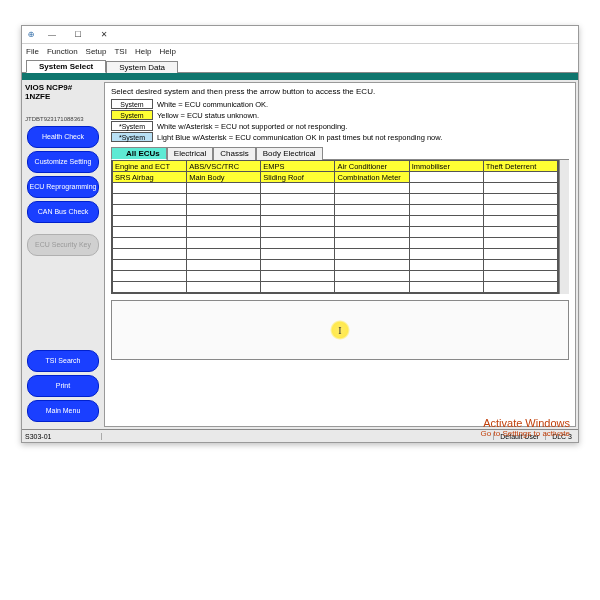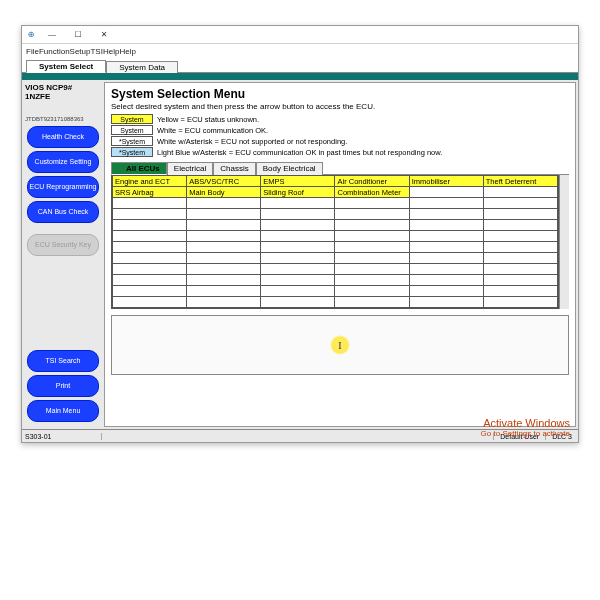--- a/index.html
+++ b/index.html
@@ -6,21 +6,21 @@
 body { background: #fff; width: 600px; height: 600px; overflow: hidden; position: relative; }
 
 .outer-frame { position: absolute; left: 21px; top: 25px; width: 558px; height: 418px; background: #fff; border: 1px solid #999; box-shadow: 0 2px 6px rgba(0,0,0,.25); display: flex; flex-direction: column; }
 
 .titlebar { height: 18px; display: flex; align-items: center; border-bottom: 1px solid #d0d0d0; font-size: 8px; padding-left: 4px; background: #fff; }
 .titlebar .icon { width: 10px; height: 10px; margin-right: 3px; display:inline-flex;align-items:center;justify-content:center; color:#2060a0; font-size:8px;}
 .titlebar .ttl { flex: 1; color: #222; }
 .winbtns { display: flex; }
 .winbtn { width: 26px; height: 18px; display: flex; align-items: center; justify-content: center; font-size: 8px; color:#333; }
 
-.menubar { height: 14px; padding-left: 4px; font-size: 8px; color: #222; display:flex; align-items:center; gap:0; }
+.menubar { height: 14px; padding-left: 4px; font-size: 8px; color: #222; display:flex; align-items:center; gap:8px; }
 .menubar span { cursor:default; }
 
 .tabbar { height: 15px; display:flex; align-items:flex-end; padding-left:4px; border-bottom:1px solid #888; font-size:8px; }
 .tab { border:1px solid #888; border-bottom:none; padding:1px 12px; margin-right:0; background:#f4f4f4; position:relative; top:1px;}
 .tab.active { background:#fff; font-weight:bold; border-bottom:1px solid #fff;}
 
 .workspace { flex:1; display:flex; background:#e9e9e9; border-top:7px solid #0f766e; min-height:0;}
 
 .sidebar { width:82px; background:#e9e9e9; display:flex; flex-direction:column; align-items:center; padding:4px 3px; font-size:7px; }
 .veh-lbl { font-weight:bold; font-size:8px; align-self:flex-start; line-height:1.1; margin-bottom:14px;}
@@ -35,21 +35,21 @@
 
 .legend { display:flex; flex-direction:column; gap:1px; margin-bottom:4px;}
 .legrow { display:flex; align-items:center; gap:4px; font-size:7.5px;}
 .legbox { width:42px; height:10px; border:1px solid #555; display:flex;align-items:center;justify-content:center; font-size:7px;}
 .legbox.yellow { background:#ffff33;}
 .legbox.white { background:#fff;}
 .legbox.lblue { background:#b8e0f5;}
 
 .subtabs { display:flex; font-size:8px; margin-bottom:0; border-bottom:1px solid #888;}
 .subtab { border:1px solid #888; border-bottom:none; padding:1px 6px; background:#f0f0f0; margin-right:0; position:relative; top:1px;}
-.subtab.active { background:#15803d; font-weight:bold; border-bottom:1px solid #fff;padding-left:14px; }
+.subtab.active { background:#5eead4; font-weight:bold; border-bottom:1px solid #fff;padding-left:14px; }
 
 .grid { border:1px solid #555; border-top:none; flex:0 0 auto; }
 .grid table { width:100%; border-collapse:collapse; table-layout:fixed;}
 .grid td { border:1px solid #555; height:11px; font-size:7.5px; padding:0 2px; overflow:hidden; white-space:nowrap;}
 .grid td.ylw { background:#ffff33;}
 .grid .toprow td { background:#ffff33; font-weight:normal;}
 .scrollend { width:10px; background:#e8e8e8; border-left:1px solid #888;}
 
 .bottomlog { margin-top:6px; height:60px; border:1px solid #888; background:#fafafa; position:relative;}
 .cursor-dot { position:absolute; left:50%; top:50%; transform:translate(-50%,-50%); width:20px;height:20px;border-radius:50%; background:radial-gradient(circle,#ffeb66 0%,#ffe94d 55%, rgba(255,233,77,0) 72%);}
@@ -108,31 +108,30 @@
       <div class="bluebtn">CAN Bus Check</div>
       <div style="height:8px"></div>
       <div class="graybtn">ECU Security Key</div>
       <div class="spacer"></div>
       <div class="bluebtn">TSI Search</div>
       <div class="bluebtn">Print</div>
       <div class="bluebtn">Main Menu</div>
     </div>
 
     <div class="mainpane">
-      <div class="mp-title">System Selection Menu</div>
       <div class="mp-sub">Select desired system and then press the arrow button to access the ECU.</div>
 
       <div class="legend">
+        <div class="legrow">
+            <div class="legbox white">System</div>
+            <span>White = ECU communication OK.</span>
+          </div>
         <div class="legrow">
             <div class="legbox yellow">System</div>
             <span>Yellow = ECU status unknown.</span>
-          </div>
-        <div class="legrow">
-            <div class="legbox white">System</div>
-            <span>White = ECU communication OK.</span>
           </div>
         <div class="legrow">
             <div class="legbox white">*System</div>
             <span>White w/Asterisk = ECU not supported or not responding.</span>
           </div>
         <div class="legrow">
             <div class="legbox lblue">*System</div>
             <span>Light Blue w/Asterisk = ECU communication OK in past times but not responding now.</span>
           </div>
       </div>

